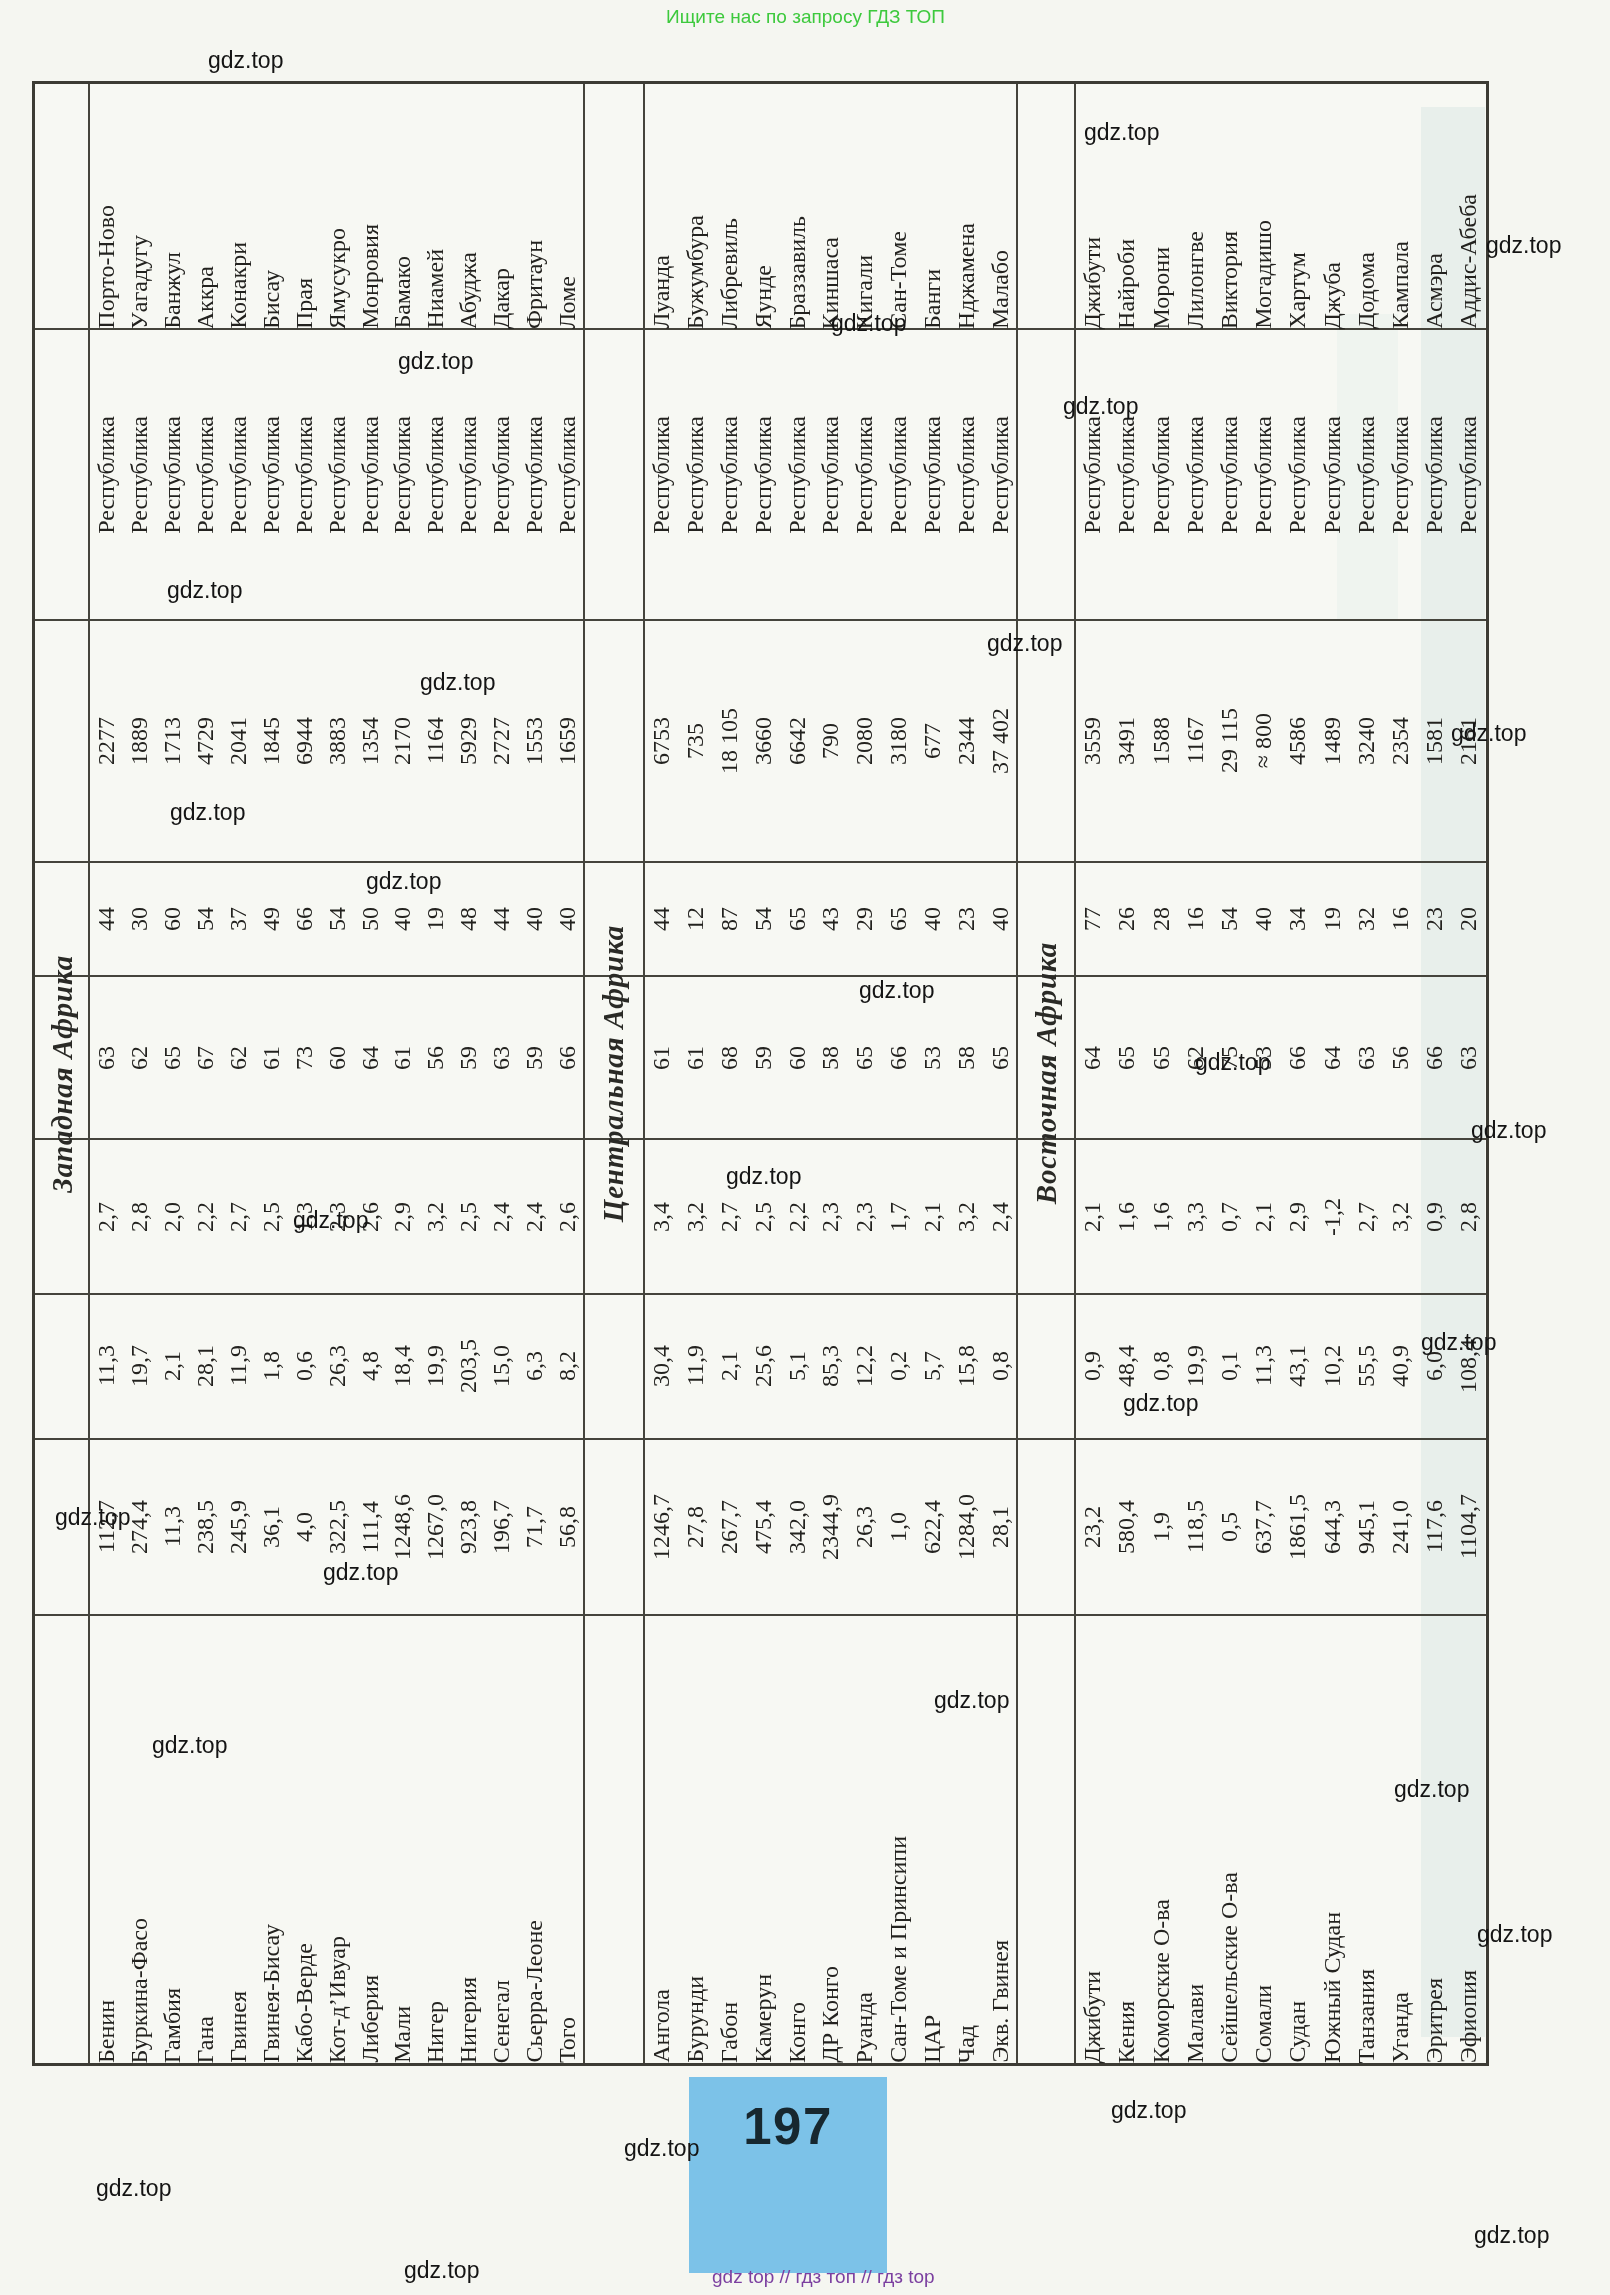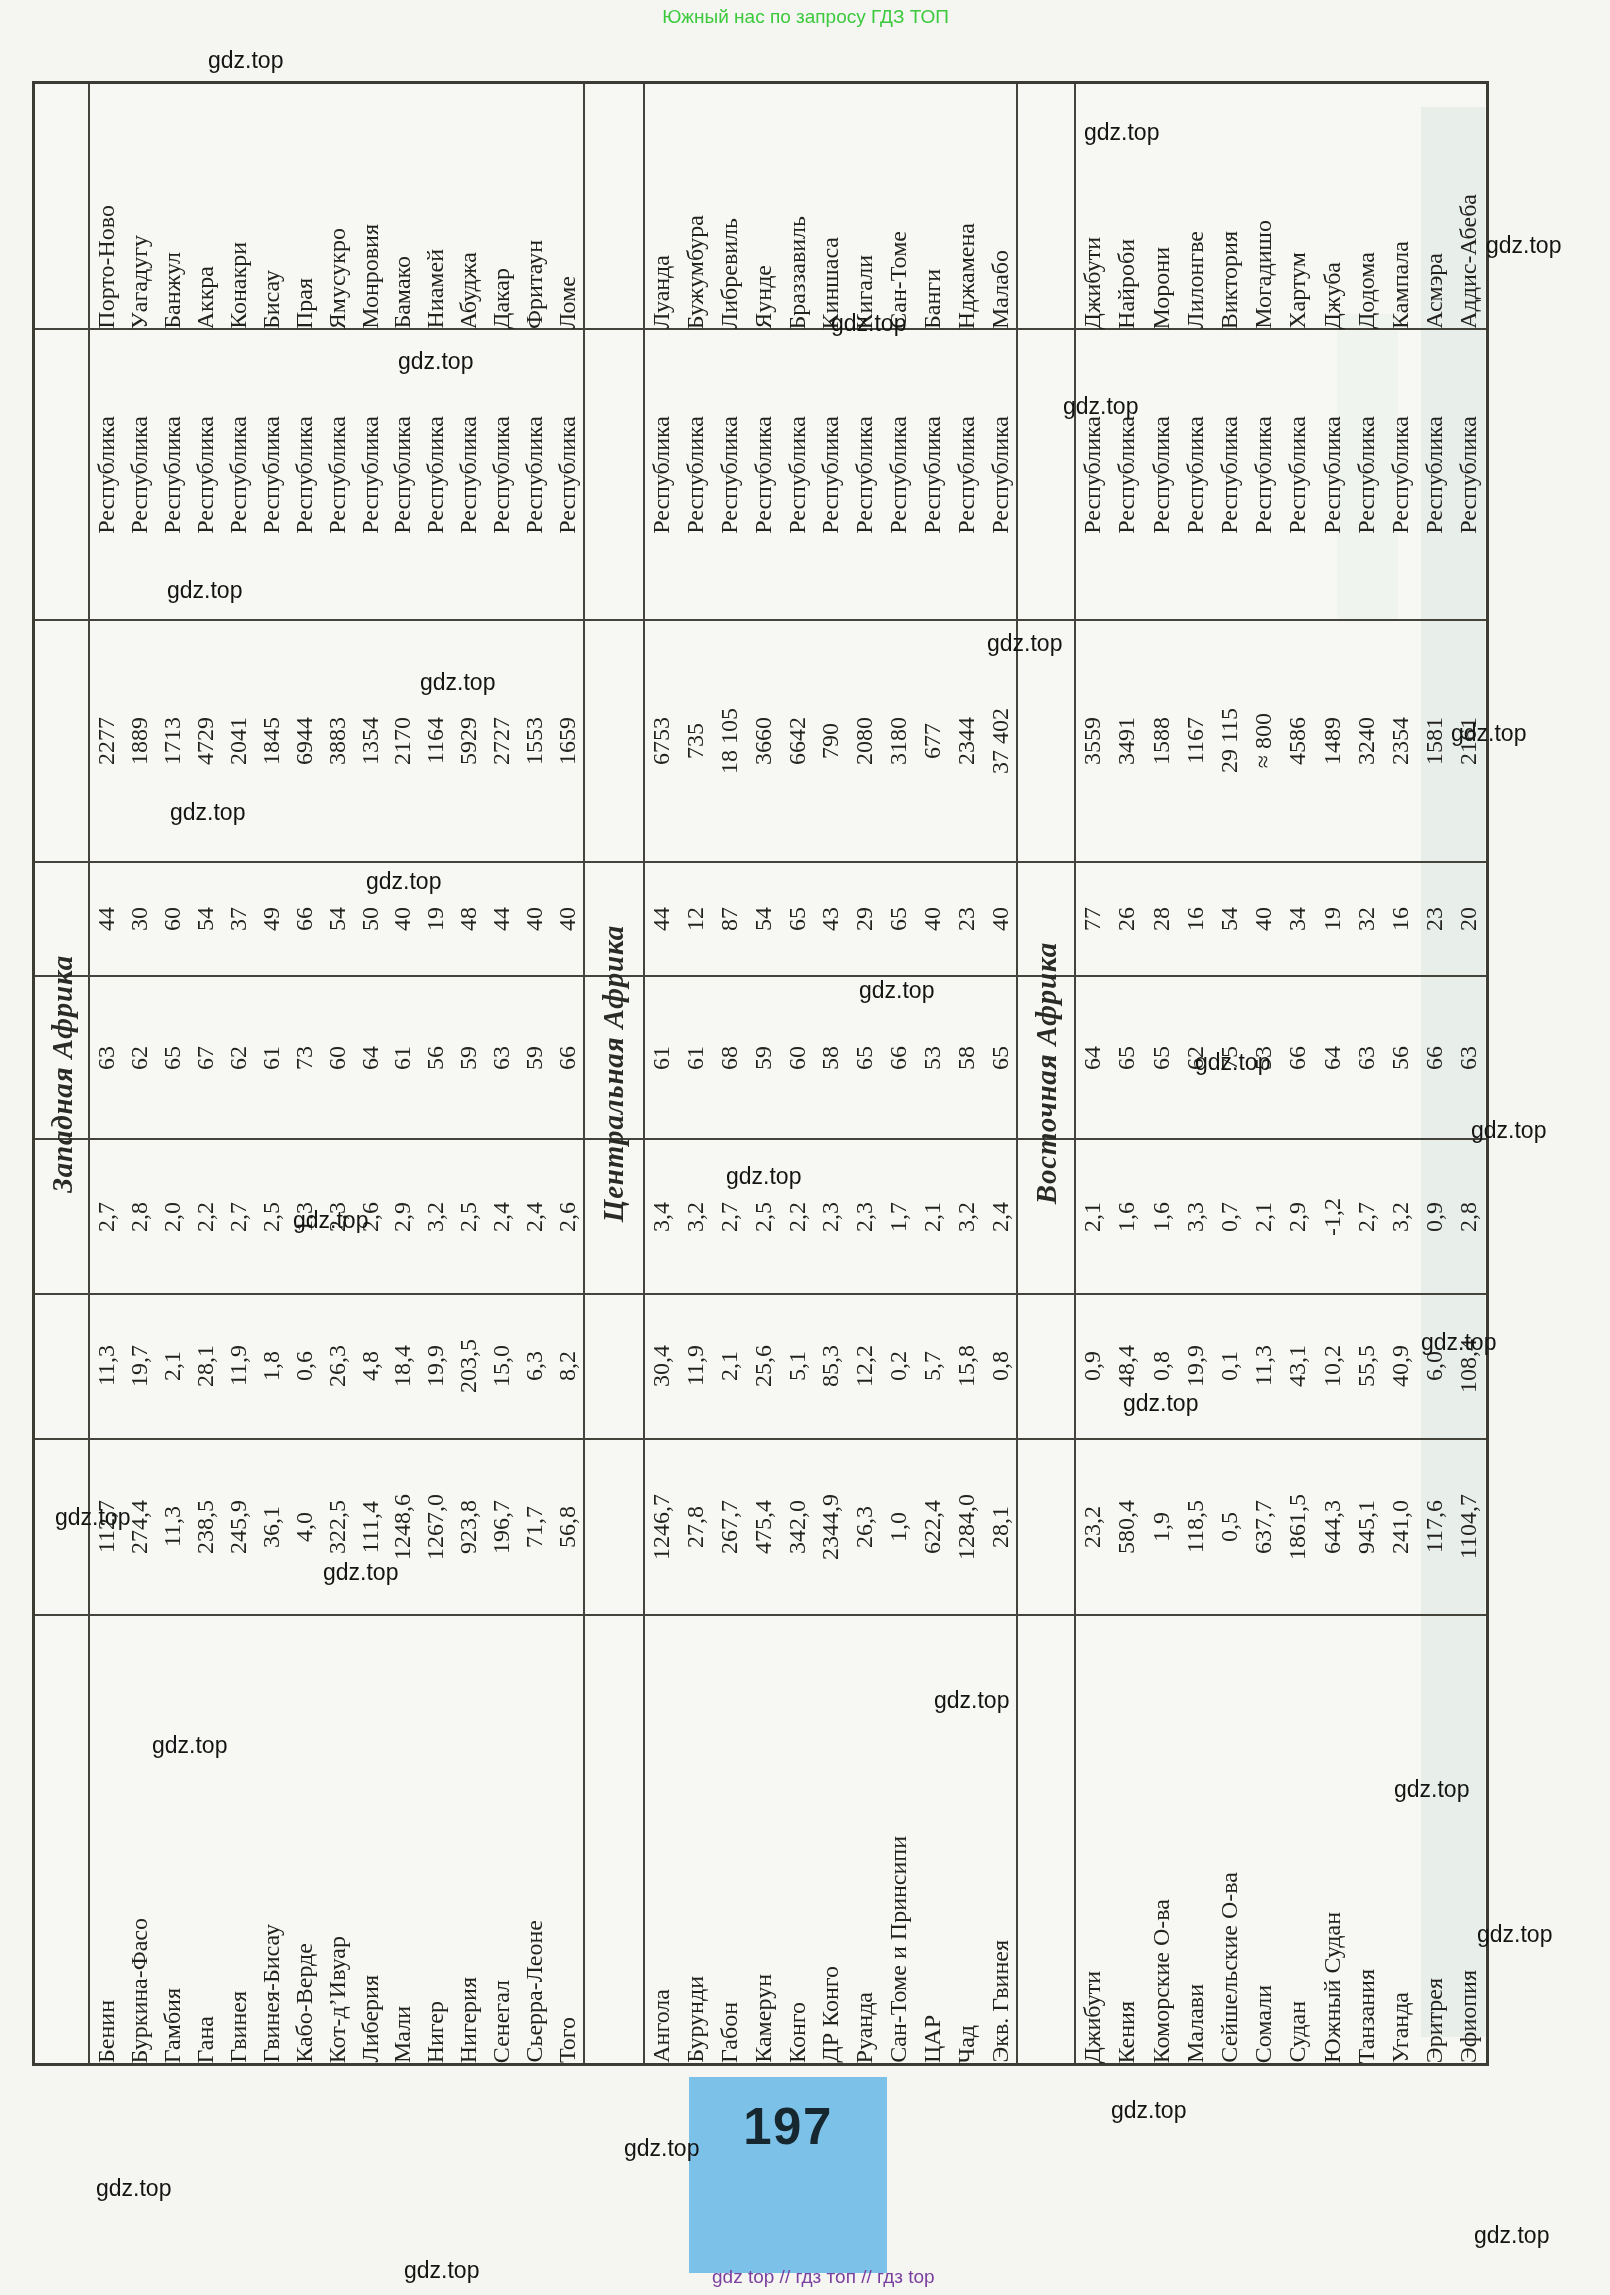--- a/index.html
+++ b/index.html
@@ -62,21 +62,21 @@
     display:flex;justify-content:center;align-items:center;
     overflow:visible;
   }
   .cell .vt{font-size:24px;}
   .cell.end{align-items:flex-end;}
   .bleed{position:absolute;background:rgba(120,185,185,0.12);}
 </style>
 </head>
 <body>
 
-<div class="page-note-top">Южный нас по запросу ГДЗ ТОП</div>
+<div class="page-note-top">Ищите нас по запросу ГДЗ ТОП</div>
 
 <div class="table">
 
   <div class="bleed" style="left:1386px;top:23px;width:64px;height:1930px;"></div>
   <div class="bleed" style="left:1302px;top:230px;width:61px;height:306px;opacity:.5;"></div>
 <div class="hl" style="top: 244px;"></div>
     <div class="hl" style="top: 535px;"></div>
     <div class="hl" style="top: 777px;"></div>
     <div class="hl" style="top: 891px;"></div>
     <div class="hl" style="top: 1054px;"></div>

